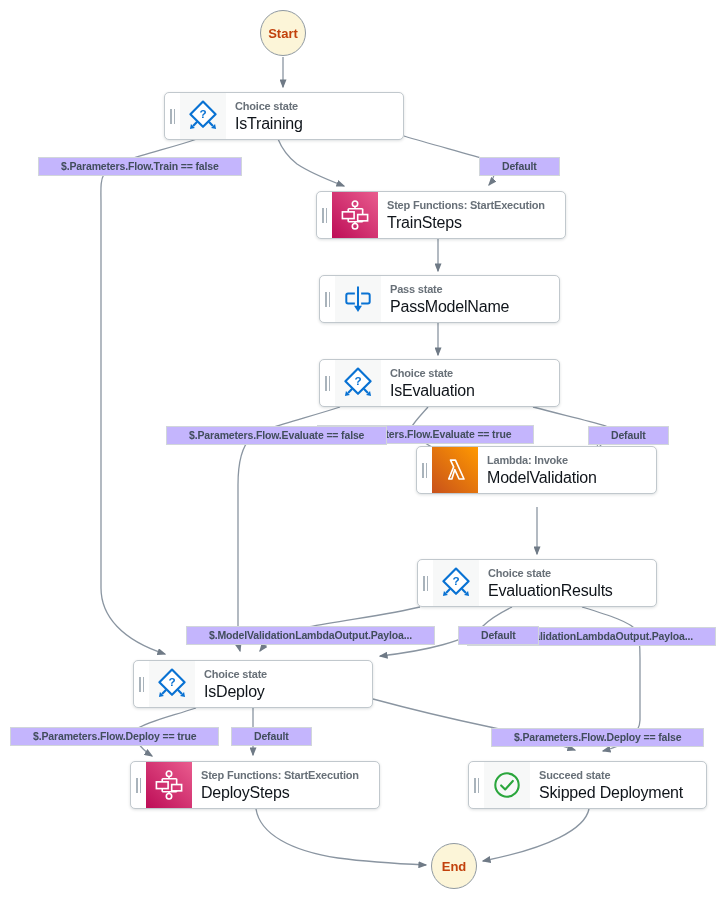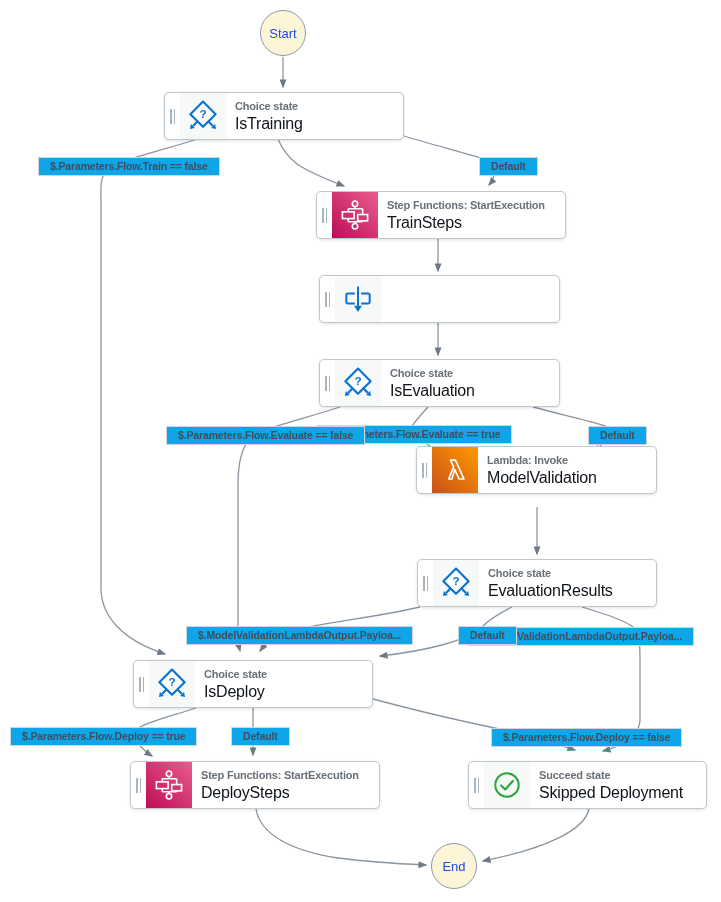--- a/index.html
+++ b/index.html
@@ -5,40 +5,40 @@
   html,body{margin:0;padding:0;background:#fff;}
   #canvas{
     position:relative;width:721px;height:902px;background:#ffffff;overflow:hidden;
     font-family:"Liberation Sans", sans-serif;
   }
   #edges{position:absolute;left:0;top:0;z-index:1;}
   .terminal{
     position:absolute;z-index:5;width:46px;height:46px;border-radius:50%;
     background:#fcf5d8;border:1.5px solid #8f99a1;box-sizing:border-box;
     display:flex;align-items:center;justify-content:center;
-    font-size:13px;font-weight:400;color:#1d4ed8;
+    font-size:13px;font-weight:700;color:#c2410c;
   }
   .state{
     position:absolute;z-index:5;height:48px;box-sizing:border-box;
     display:flex;align-items:stretch;background:#ffffff;
     border:1px solid #c1c8cd;border-radius:5px;overflow:hidden;
     box-shadow:0 1px 3px rgba(0,28,36,.14);
   }
   .handle{width:15px;display:flex;align-items:center;justify-content:center;gap:2px;cursor:grab;}
   .handle i{display:block;width:1.5px;height:15px;background:#a9b3bb;}
   .iconbox{width:46px;flex:0 0 46px;display:flex;align-items:center;justify-content:center;}
   .iconbox.plain{background:#f7f8f8;}
   .iconbox.sfn{background:linear-gradient(45deg,#bd0d57 0%,#e95c8e 100%);}
   .iconbox.lambda{background:linear-gradient(45deg,#c8511b 0%,#ff9900 100%);}
   .textcol{display:flex;flex-direction:column;justify-content:center;padding:0 6px 0 9px;white-space:nowrap;}
   .type{font-size:11px;font-weight:700;letter-spacing:-0.2px;color:#687078;line-height:15px;}
   .name{font-size:16px;letter-spacing:-0.2px;color:#0f141a;line-height:20px;}
   .chip{
     position:absolute;z-index:10;box-sizing:border-box;white-space:nowrap;
-    background:#0ea5e9;border:1px solid #d1d6da;padding:2px 11px;
+    background:#c4b5fd;border:1px solid #d1d6da;padding:2px 22px;
     font-size:10.5px;font-weight:700;letter-spacing:-0.15px;color:#414d5c;line-height:13px;
   }
   .z-under{z-index:9;}
   .z-over{z-index:11;}
 </style>
 </head>
 <body>
 
 <div id="canvas">
 
@@ -124,20 +124,24 @@
         <i></i>
       </div>
     <div class="iconbox plain">
       <svg viewBox="0 0 40 40" width="36" height="36">
           <rect x="7" y="14" width="26" height="11" rx="2" fill="none" stroke="#0972d3" stroke-width="2.2"></rect>
           <line x1="20" y1="5" x2="20" y2="30" stroke="#f7f8f8" stroke-width="7"></line>
           <line x1="20" y1="6" x2="20" y2="28" stroke="#0972d3" stroke-width="2.2"></line>
           <path d="M20 34.5 L15.6 27.5 H24.4 Z" fill="#0972d3"></path>
         </svg>
     </div>
+    <div class="textcol">
+      <div class="type">Pass state</div>
+      <div class="name">PassModelName</div>
+    </div>
   </div>
 
   <div class="state" style="left:319px;top:359px;width:241px;">
     <div class="handle">
         <i></i>
         <i></i>
       </div>
     <div class="iconbox plain">
       <svg viewBox="0 0 40 40" width="36" height="36">
           <path d="M20 4 L34 18 L20 32 L6 18 Z" fill="#fff" stroke="#0972d3" stroke-width="2.4" stroke-linejoin="round"></path>

